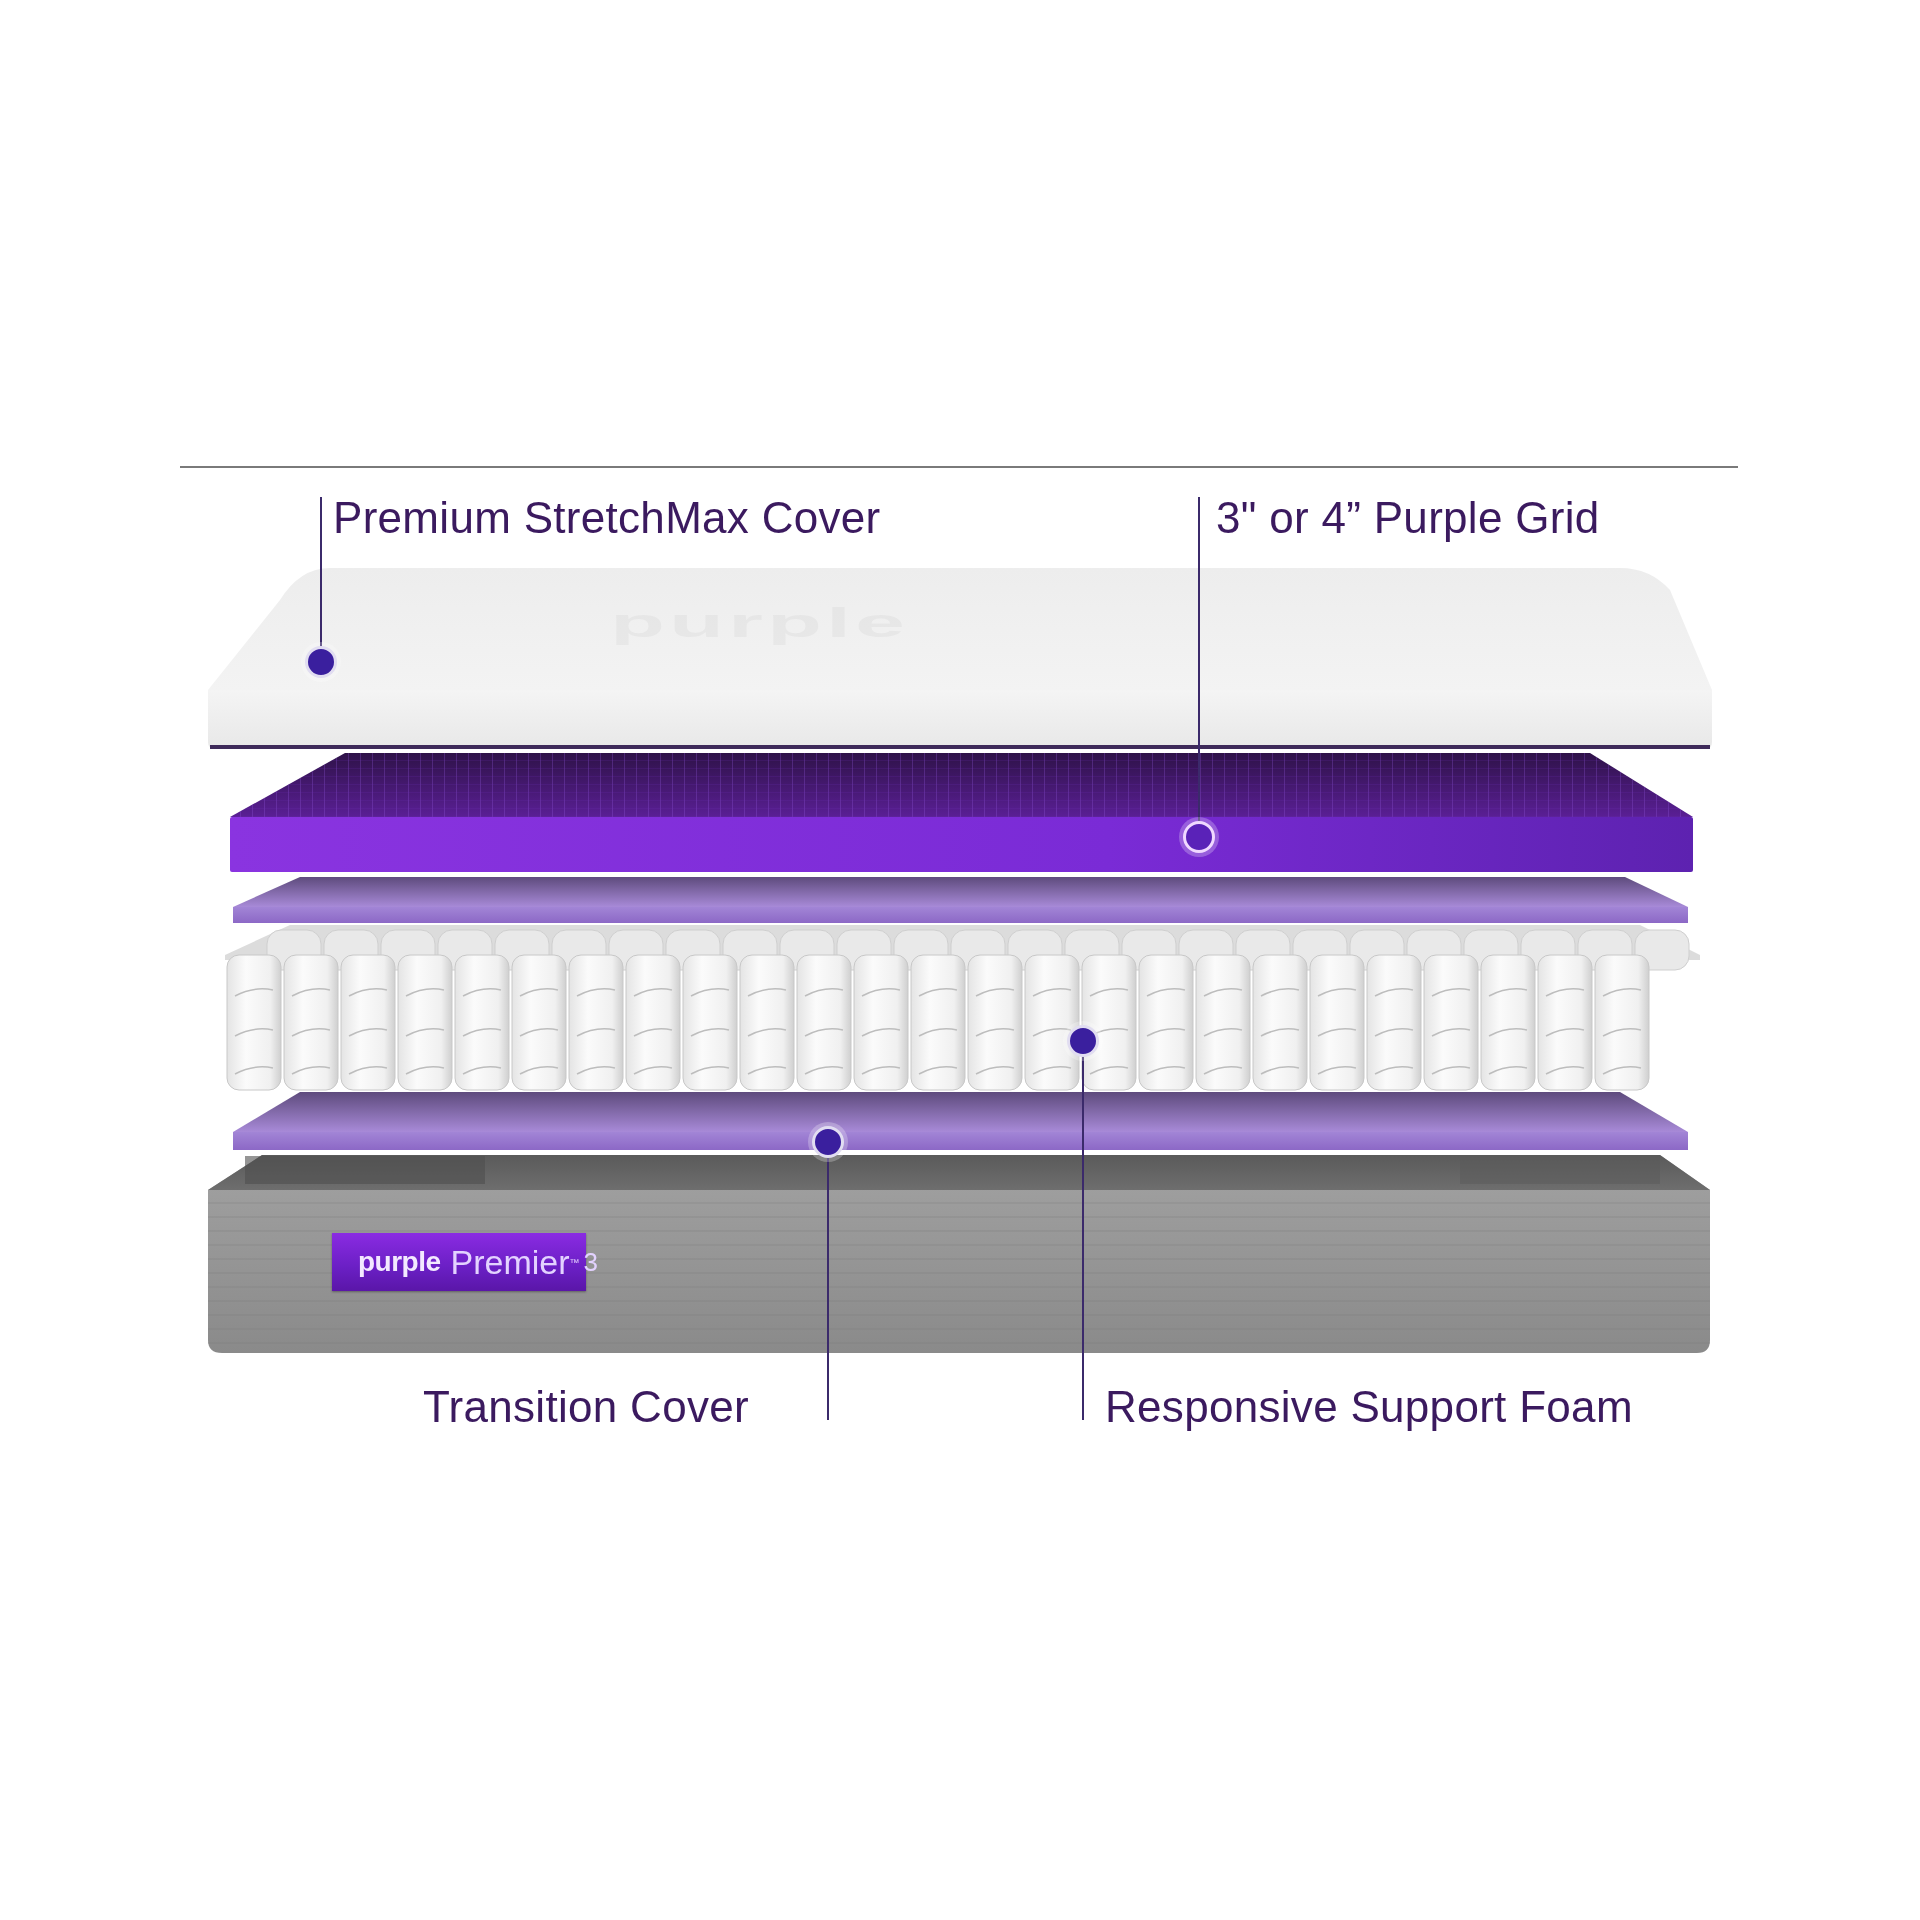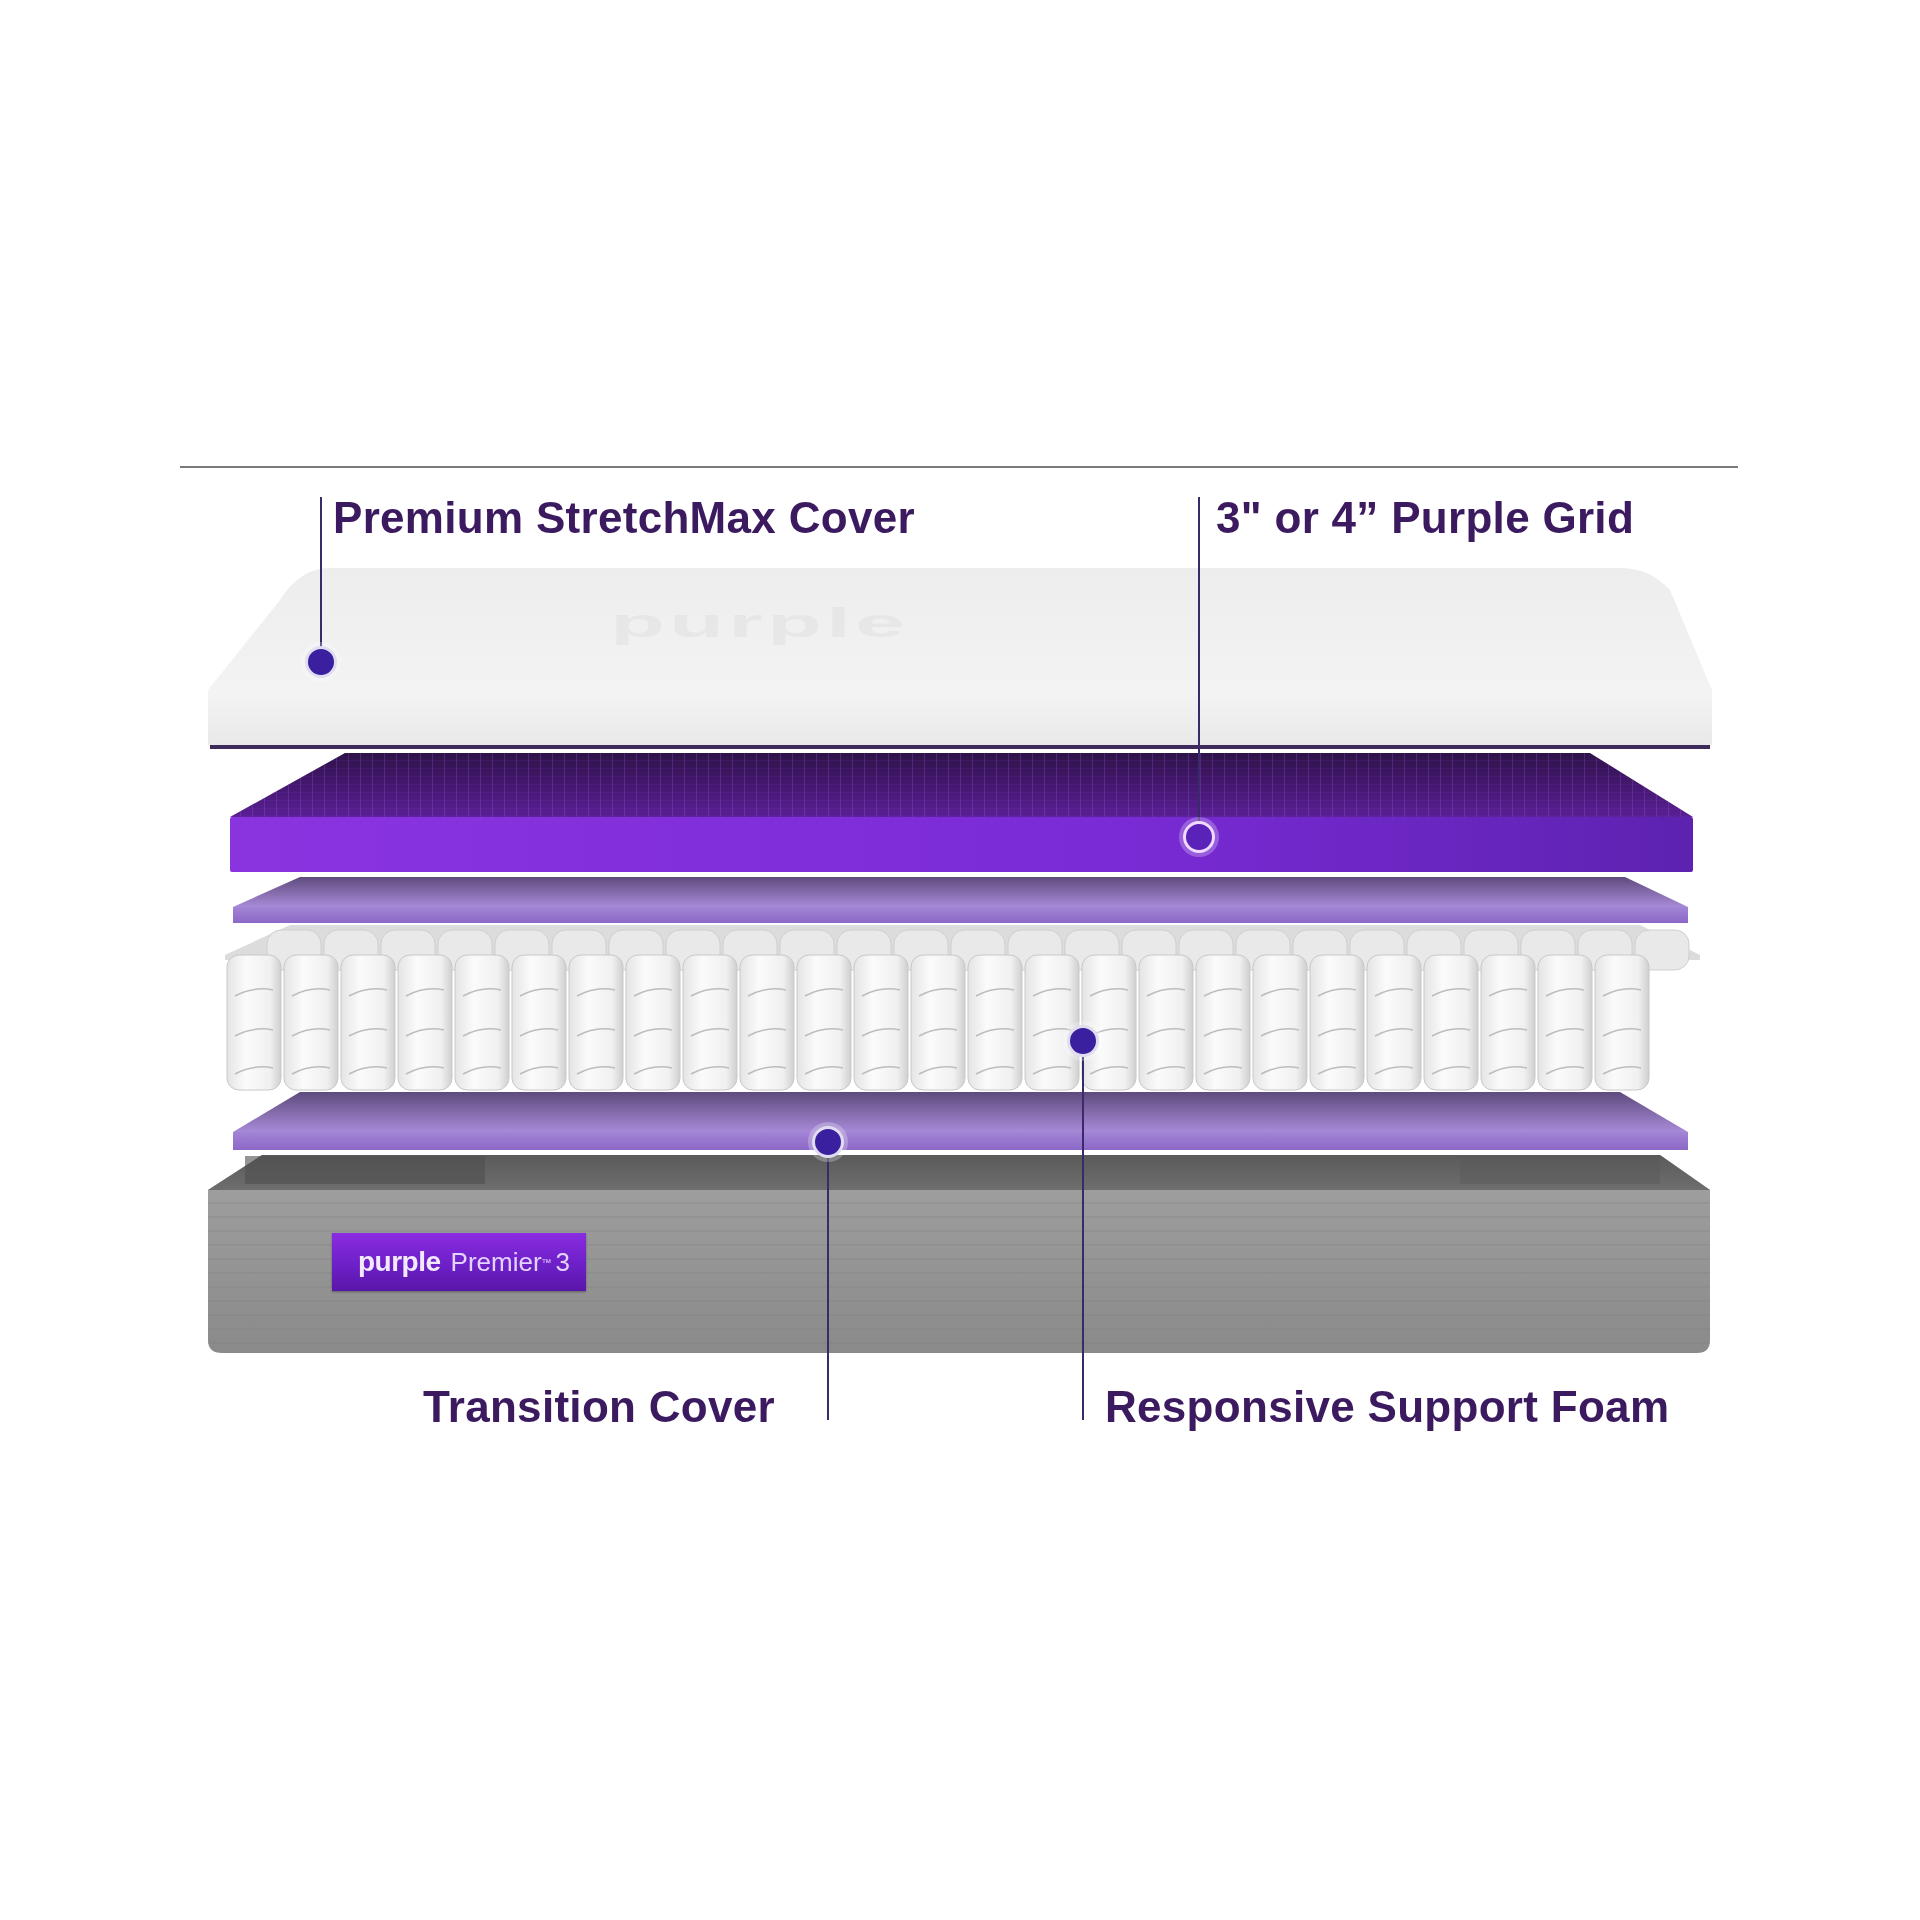--- a/index.html
+++ b/index.html
@@ -1,36 +1,36 @@
 <!DOCTYPE html>
 <html><head>
 <meta charset="utf-8">
 <style>
   html, body { margin: 0; padding: 0; background: #ffffff; }
   body { width: 1920px; height: 1920px; position: relative; overflow: hidden;
          font-family: "Liberation Sans", "DejaVu Sans", sans-serif; }
   .abs { position: absolute; }
   .divider { left: 180px; top: 466px; width: 1558px; height: 2px; background: #7a7a7a; }
-  .label { position: absolute; font-weight: bold; font-size: 44px; line-height: 1;
+  .label { position: absolute; font-weight: normal; font-size: 44px; line-height: 1;
            color: #3b1a5f; white-space: nowrap; letter-spacing: 0.3px; }
   .leader { position: absolute; width: 2px; background: #3b2a6b; }
   .dot { position: absolute; width: 26px; height: 26px; border-radius: 50%;
          background: #3a1f9e; border: 3px solid rgba(255,255,255,0.85);
          box-shadow: 0 0 0 4px rgba(255,255,255,0.25); transform: translate(-50%, -50%); }
   .dot.ring { background: #5a22b8; border-color: #f0d8ff; }
 
   
   svg.layers { position: absolute; left: 0; top: 0; }
 
   .brand-tag { position: absolute; left: 332px; top: 1233px; width: 254px; height: 58px;
                background: linear-gradient(180deg, #8a2be2 0%, #6a1fc4 60%, #5a16a8 100%);
                box-shadow: 0 1px 2px rgba(0,0,0,0.35);
                display: flex; align-items: center; padding-left: 26px; box-sizing: border-box; }
   .brand-tag .brand { color: #f3e9ff; font-weight: bold; font-size: 28px; letter-spacing: -0.5px; }
-  .brand-tag .model { color: #e3d2ff; font-size: 26px; margin-left: 10px; font-weight: normal; }
+  .brand-tag .model { color: #e3d2ff; font-size: 34px; margin-left: 10px; font-weight: normal; }
   .brand-tag .tm { font-size: 10px; vertical-align: top; color: #e3d2ff; margin-right: 4px; }
   .brand-tag .num { color: #e3d2ff; font-size: 26px; }
 
   .cover-emboss { position: absolute; left: 610px; top: 600px; font-weight: bold; font-size: 90px;
                   color: rgba(0,0,0,0.035); letter-spacing: 4px; transform: scaleY(0.45); transform-origin: left top; }
 </style>
 </head>
 <body>
 
 <div class="abs divider"></div>

